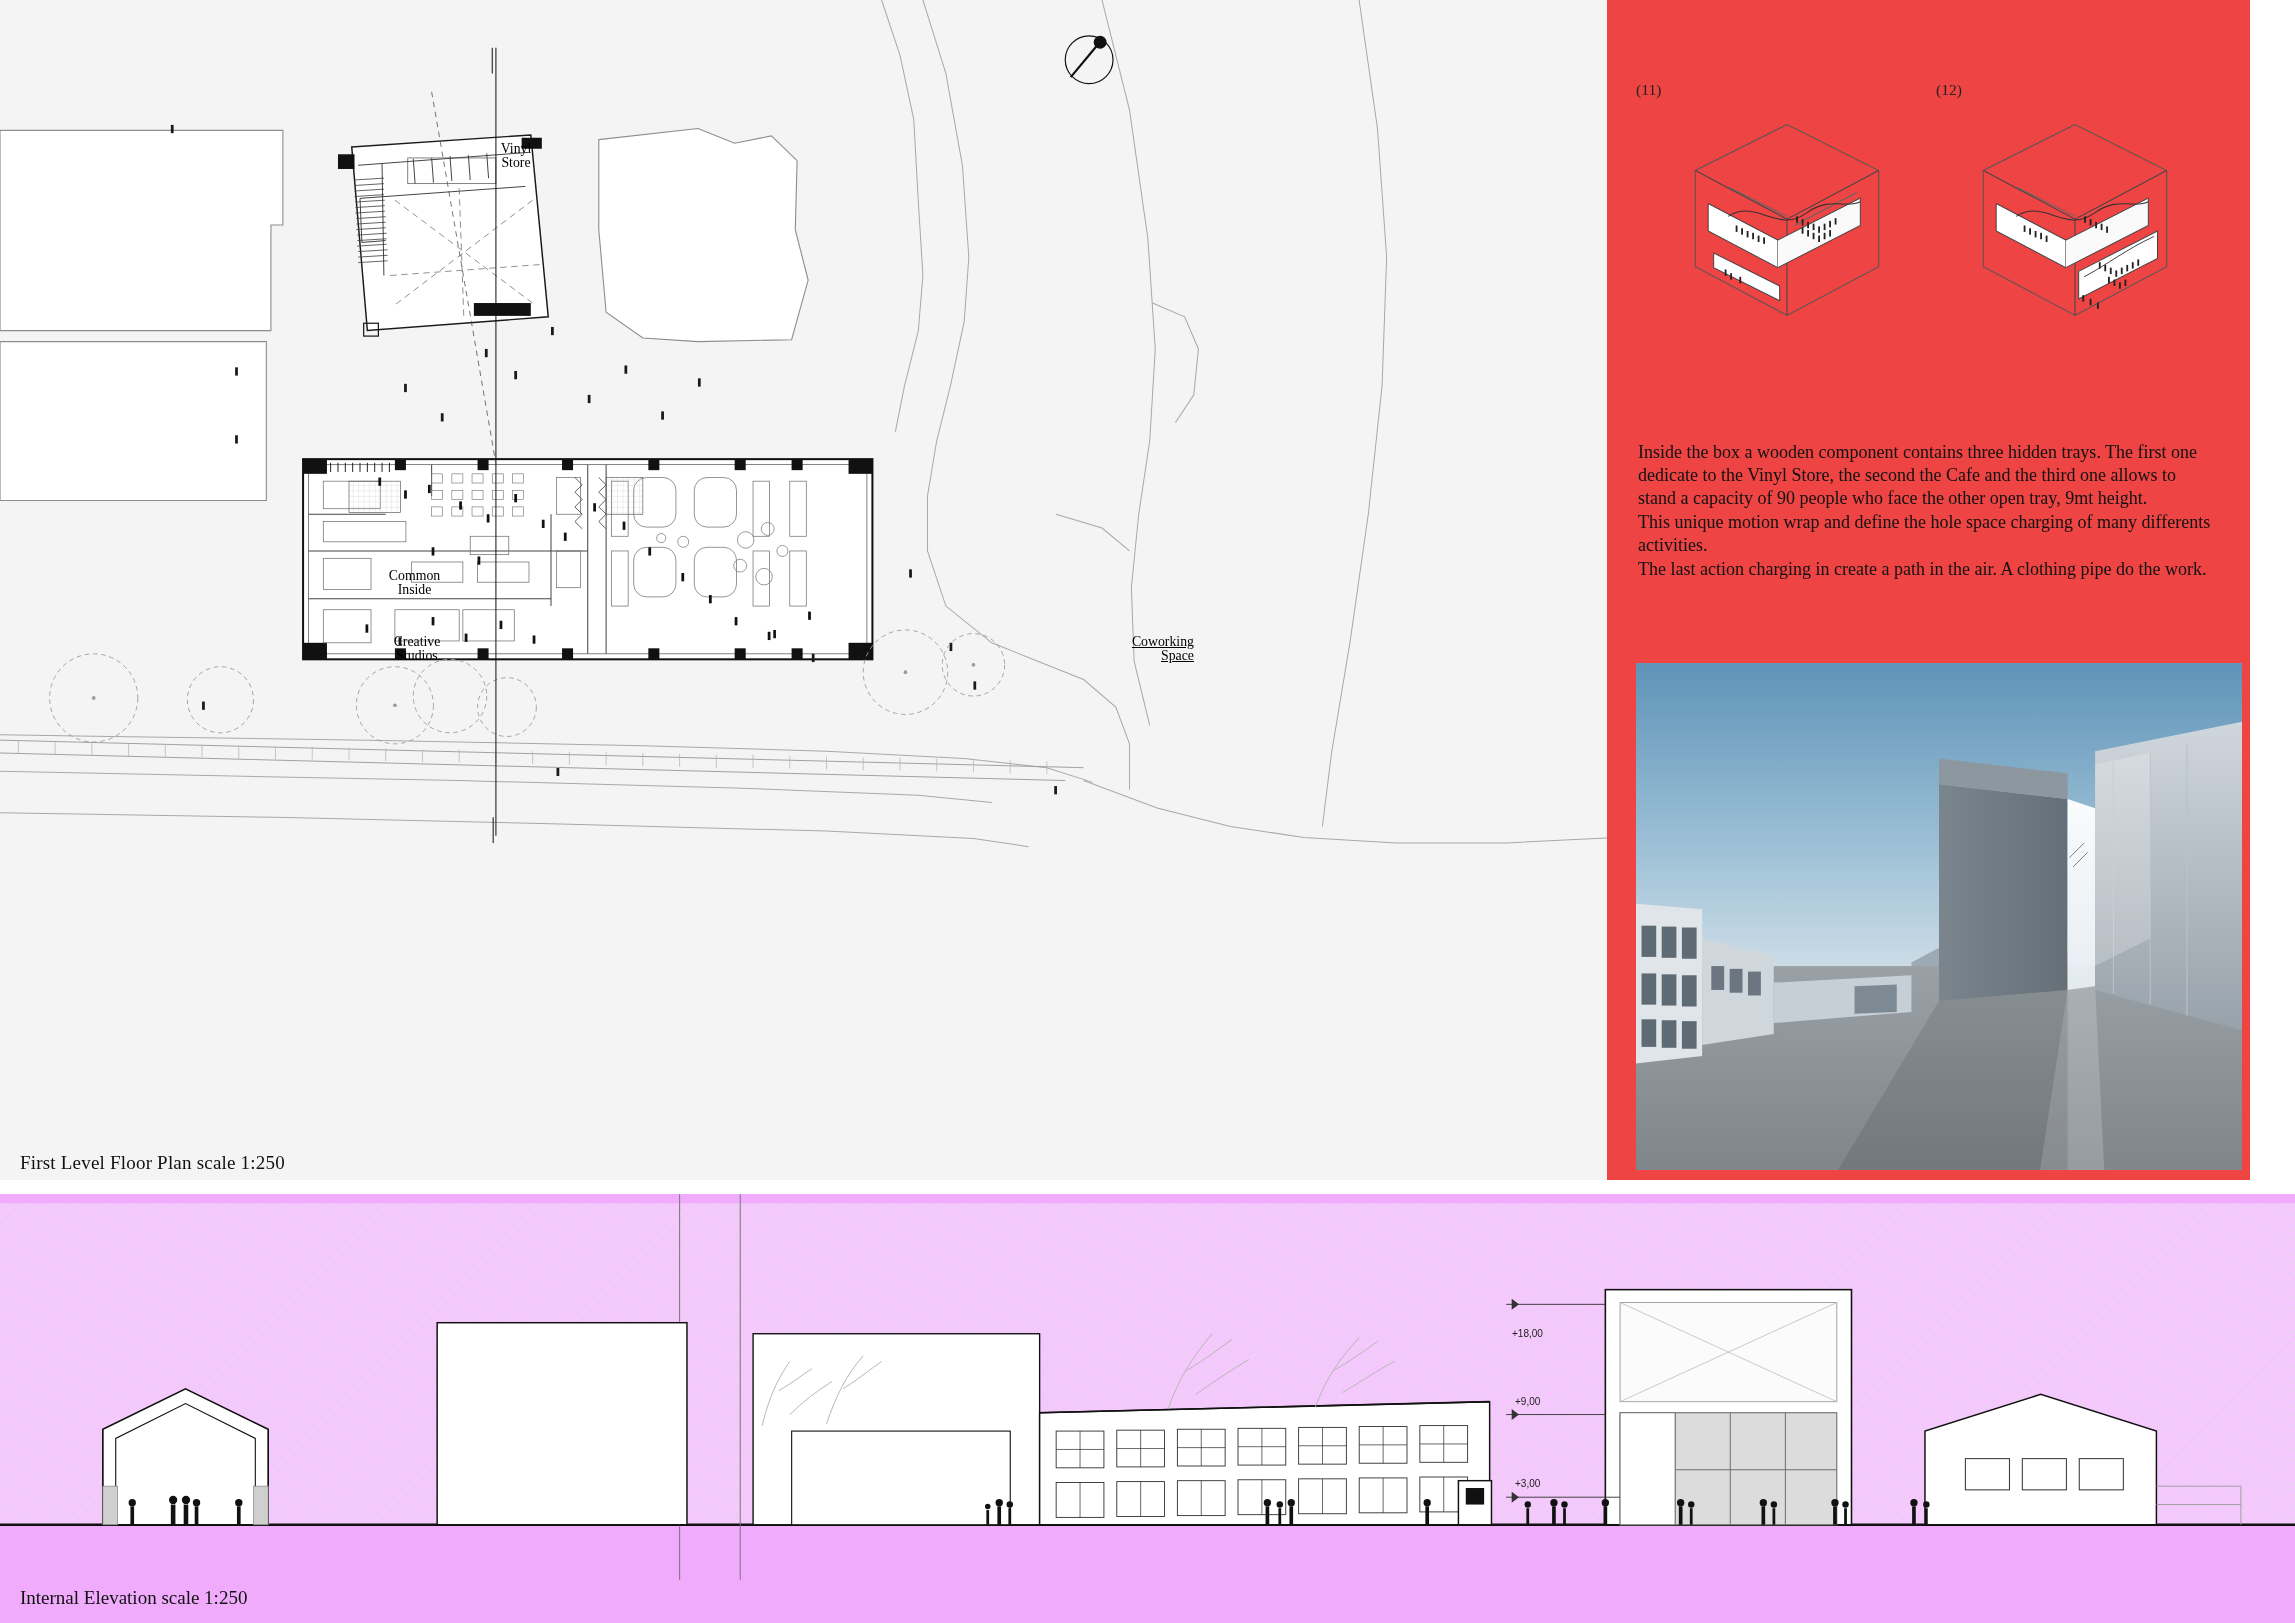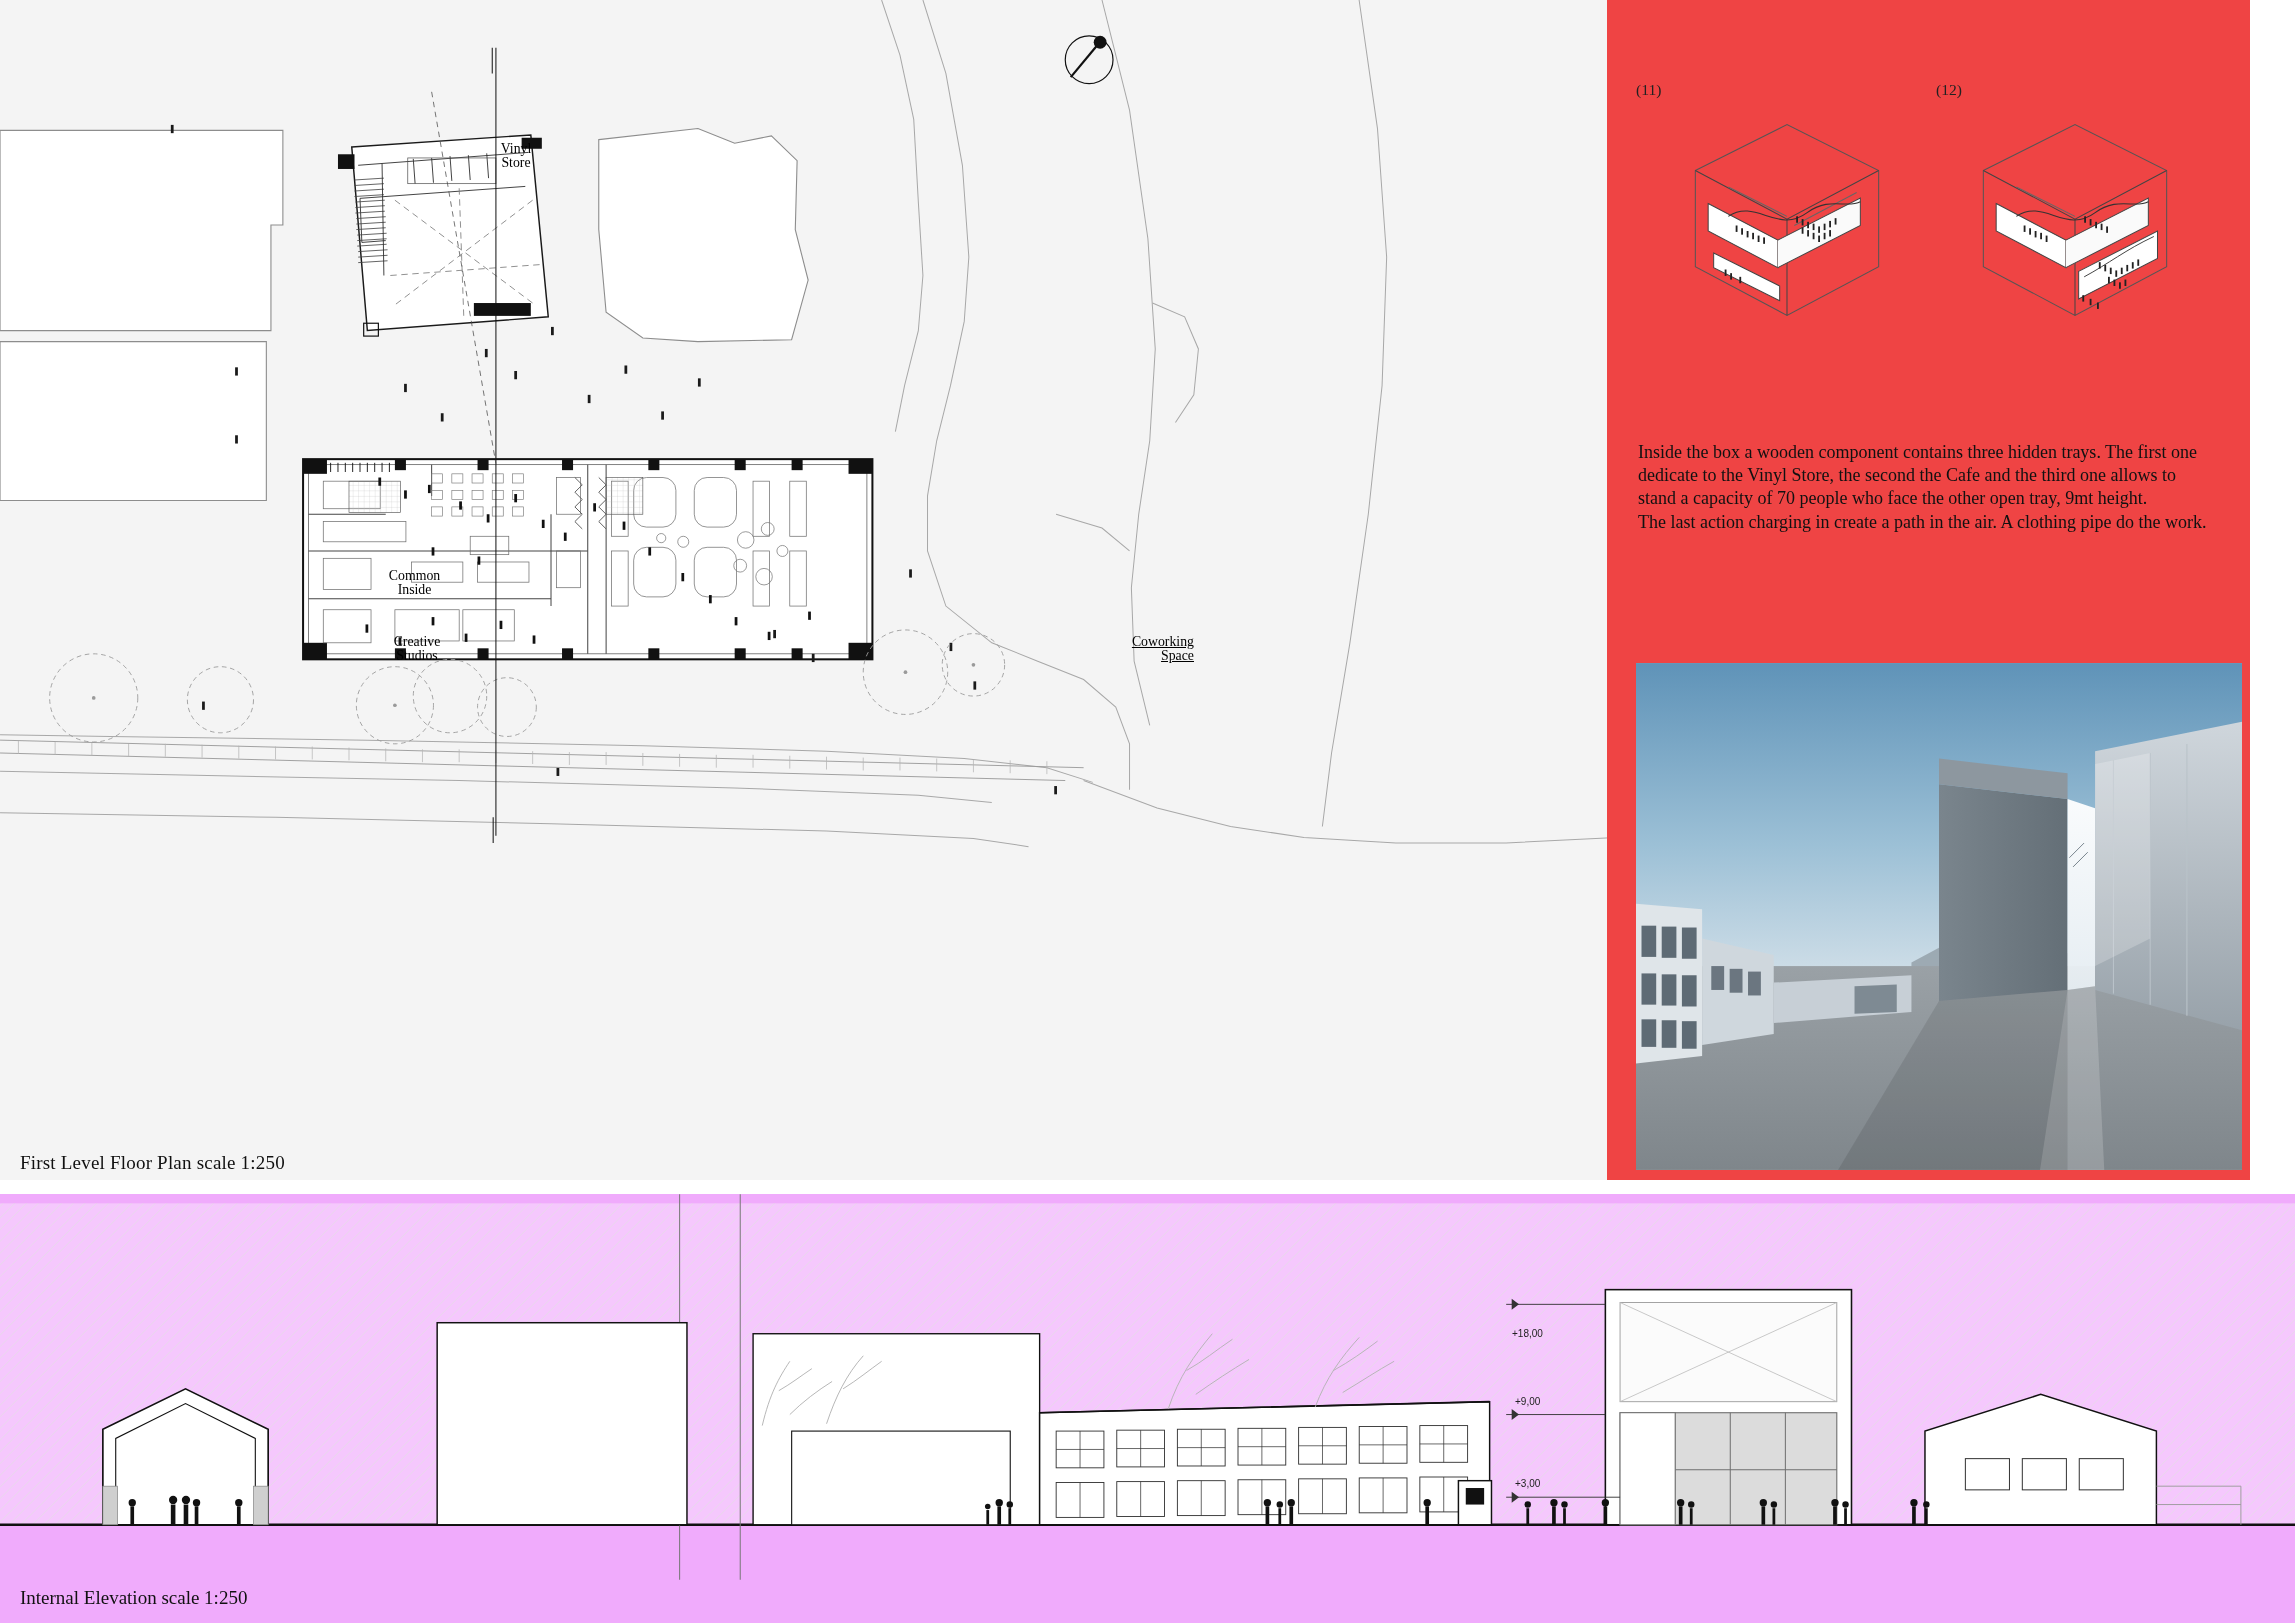--- a/index.html
+++ b/index.html
@@ -512,21 +512,22 @@
           <rect x="208" y="212" width="2" height="7"></rect>
             <rect x="214" y="209" width="2" height="7"></rect>
           <rect x="168" y="226" width="2" height="7"></rect>
             <rect x="176" y="230" width="2" height="7"></rect>
           <rect x="184" y="234" width="2" height="7"></rect>
         </g>
       </svg>
     </div>
 
     <div id="desc-block">
-      <p>Inside the box a wooden component contains three hidden trays. The first one dedicate to the Vinyl Store, the second the Cafe and the third one allows to stand a capacity of 70 people who face the other open tray, 9mt height.</p>
+      <p>Inside the box a wooden component contains three hidden trays. The first one dedicate to the Vinyl Store, the second the Cafe and the third one allows to stand a capacity of 90 people who face the other open tray, 9mt height.</p>
+      <p>This unique motion wrap and define the hole space charging of many differents activities.</p>
       <p>The last action charging in create a path in the air. A clothing pipe do the work.</p>
     </div>
 
     <div id="render-box">
       <svg class="render-svg" viewBox="0 0 660 552">
         <defs>
           <linearGradient id="sky" x1="0" y1="0" x2="0" y2="1">
             <grad></grad>
             <stop offset="0%" stop-color="#5f93b8"></stop>
             <stop offset="55%" stop-color="#9cc0d6"></stop>

